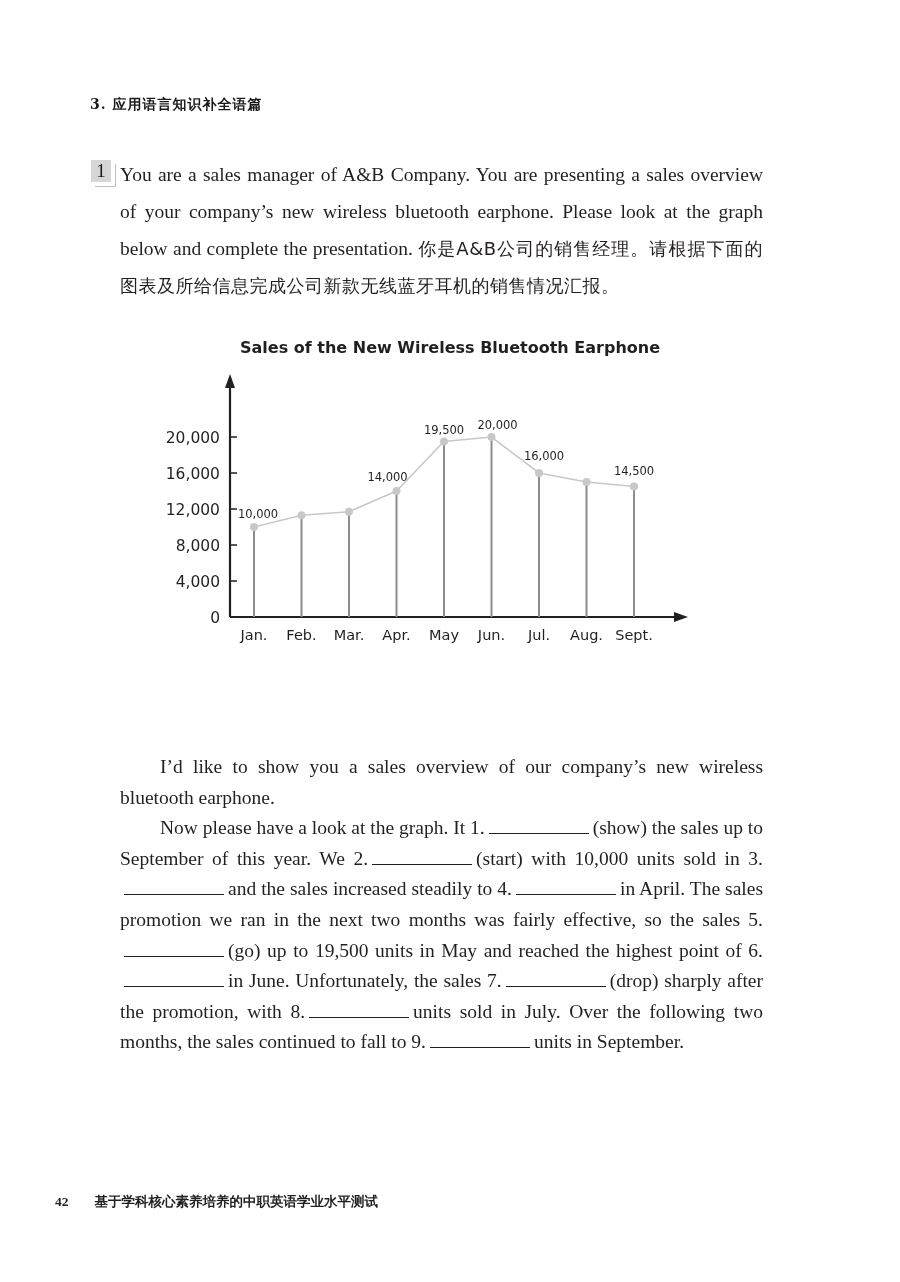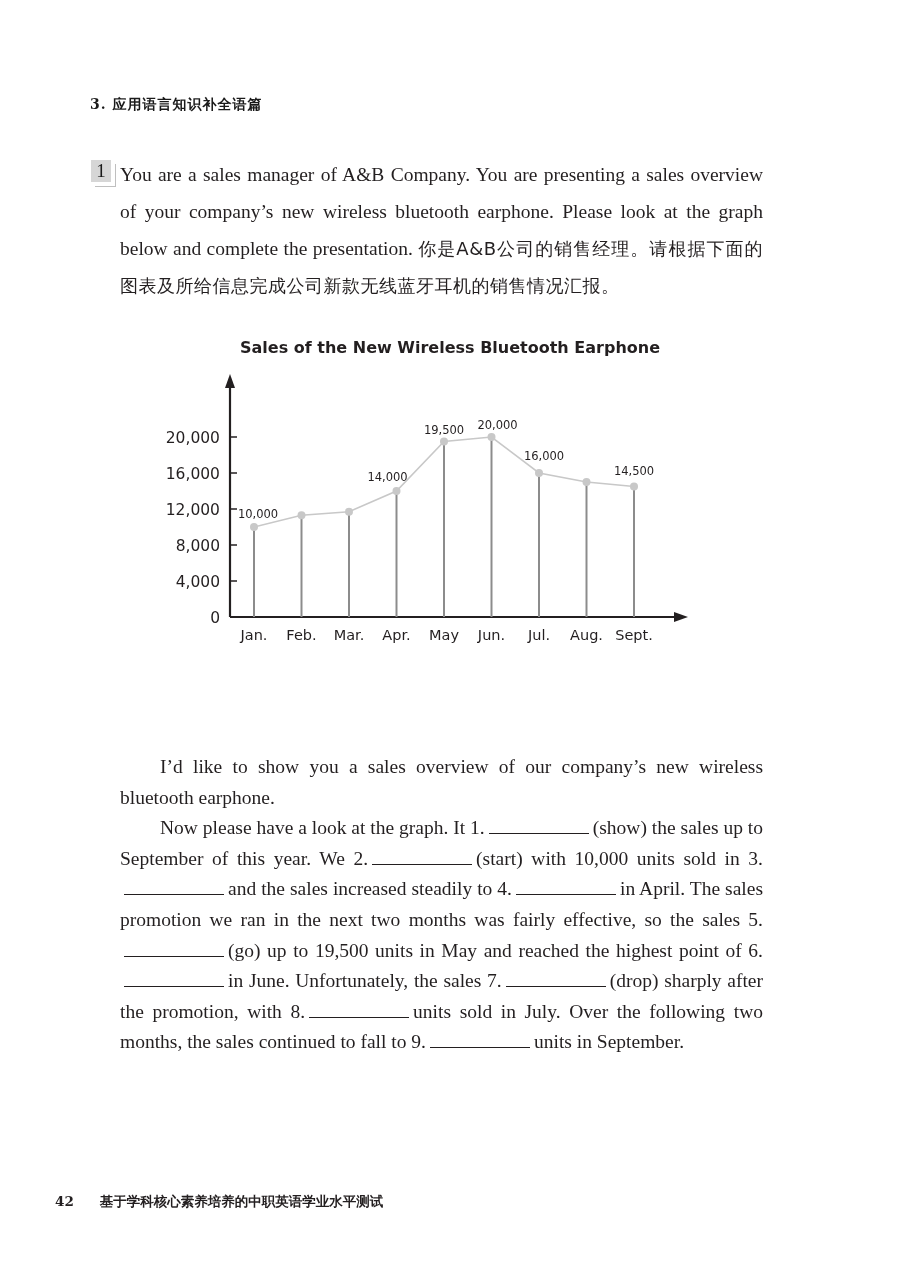--- a/index.html
+++ b/index.html
@@ -40,21 +40,21 @@
   .passage p { margin: 0; }
   .passage .indent { text-indent: 40px; }
   .blank {
     display: inline-block; width: 100px; border-bottom: 1px solid #231f20;
     height: 16px; vertical-align: baseline; margin: 0 4px;
   }
   .footer {
     position: absolute; left: 55px; top: 1193px; font-size: 13.5px;
     font-family: "DejaVu Serif", serif; font-weight: bold; color: #231f20;
   }
-  .footer .pg { margin-right: 26px; }
+  .footer .pg { margin-right: 26px; font-family: Liberation Serif, serif; }
 </style>
 </head>
 <body>
 
 <div class="section-title">3. 应用语言知识补全语篇</div>
 
 <div class="q-badge">1</div>
 
 <div class="intro">
   <span>You are a sales manager of A&amp;B Company. You are presenting a sales overview of your company’s new wireless bluetooth earphone. Please look at the graph below and complete the presentation. </span><span class="cn">你是A&amp;B公司的销售经理。请根据下面的图表及所给信息完成公司新款无线蓝牙耳机的销售情况汇报。</span>

